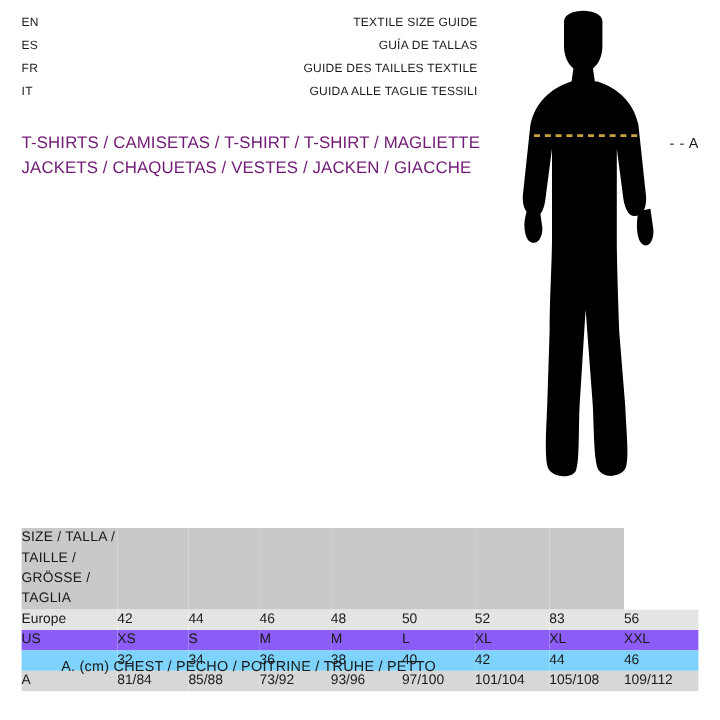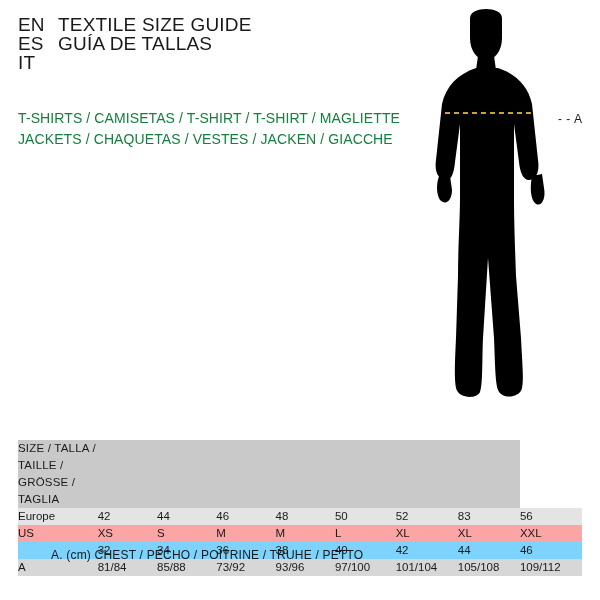--- a/index.html
+++ b/index.html
@@ -25,22 +25,23 @@
   .lang-block {
     position: absolute;
     left: 18px;
     top: 14px;
     width: 380px;
   }
   .lang-row {
     display: flex;
     align-items: baseline;
     height: 19px;
-    font-size: 19px;
-    letter-spacing: 0.2px;
+    font-size: 10px;
+    letter-spacing: 0.2px;
+    justify-content: space-between;
   }
   .lang-code {
     width: 40px;
     flex: 0 0 40px;
     color: #1a1a1a;
   }
   .lang-text {
     color: #1a1a1a;
   }
 
@@ -48,21 +49,21 @@
   .cat-block {
     position: absolute;
     left: 18px;
     top: 110px;
     width: 420px;
   }
   .cat-line {
     font-size: 14px;
     letter-spacing: 0.1px;
     height: 21px;
-    color: #15803d;
+    color: #701a75;
   }
 
   
   .figure-wrap {
     position: absolute;
     left: 400px;
     top: 8px;
     width: 200px;
     height: 400px;
   }
@@ -106,21 +107,21 @@
     text-align: left;
   }
   tr.head-row {
     background: #c9c9c9;
   }
   tr.head-row td {
     font-size: 11.5px;
     letter-spacing: 0.2px;
   }
   tr.row-a { background: #e4e4e4; margin-top: 10px; }
-  tr.row-b { background: #fca5a5; }
+  tr.row-b { background: #8b5cf6; }
   tr.row-c { background: #7dd3fc; }
   tr.row-d { background: #d7d7d7; }
 
   td.c0 { width: 88px; padding-left: 3px; }
   td.c1 { width: 68px; }
   td.c2 { width: 68px; }
   td.c3 { width: 68px; }
   td.c4 { width: 68px; }
   td.c5 { width: 68px; }
   td.c6 { width: 68px; }
@@ -144,21 +145,26 @@
   <div class="lang-block">
     <div class="lang-row">
       <span class="lang-code">EN</span>
       <span class="lang-text">TEXTILE SIZE GUIDE</span>
     </div>
     <div class="lang-row">
       <span class="lang-code">ES</span>
       <span class="lang-text">GUÍA DE TALLAS</span>
     </div>
     <div class="lang-row">
+      <span class="lang-code">FR</span>
+      <span class="lang-text">GUIDE DES TAILLES TEXTILE</span>
+    </div>
+    <div class="lang-row">
       <span class="lang-code">IT</span>
+      <span class="lang-text">GUIDA ALLE TAGLIE TESSILI</span>
     </div>
   </div>
 
   <div class="cat-block">
     <div class="cat-line">T-SHIRTS / CAMISETAS / T-SHIRT / T-SHIRT / MAGLIETTE</div>
     <div class="cat-line">JACKETS / CHAQUETAS / VESTES / JACKEN / GIACCHE</div>
   </div>
 
   <div class="figure-wrap">
     <svg width="200" height="400" viewBox="0 0 200 400">

